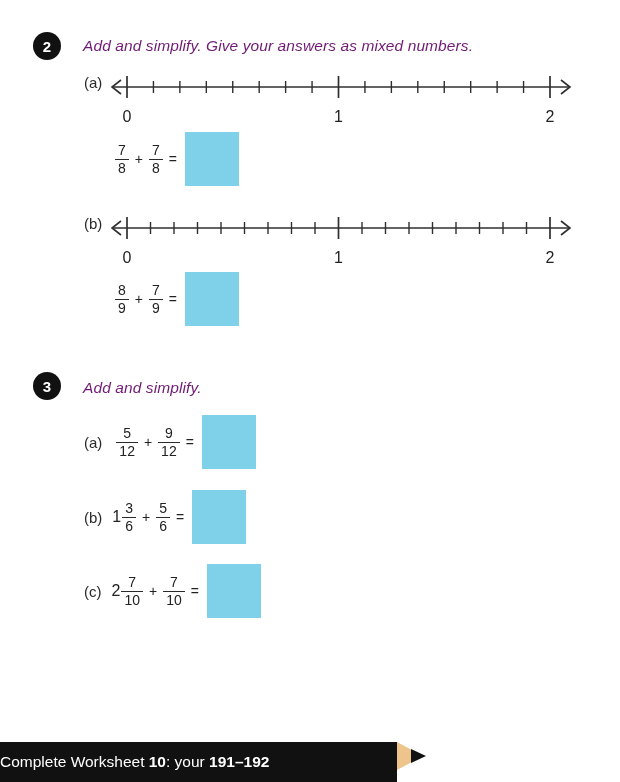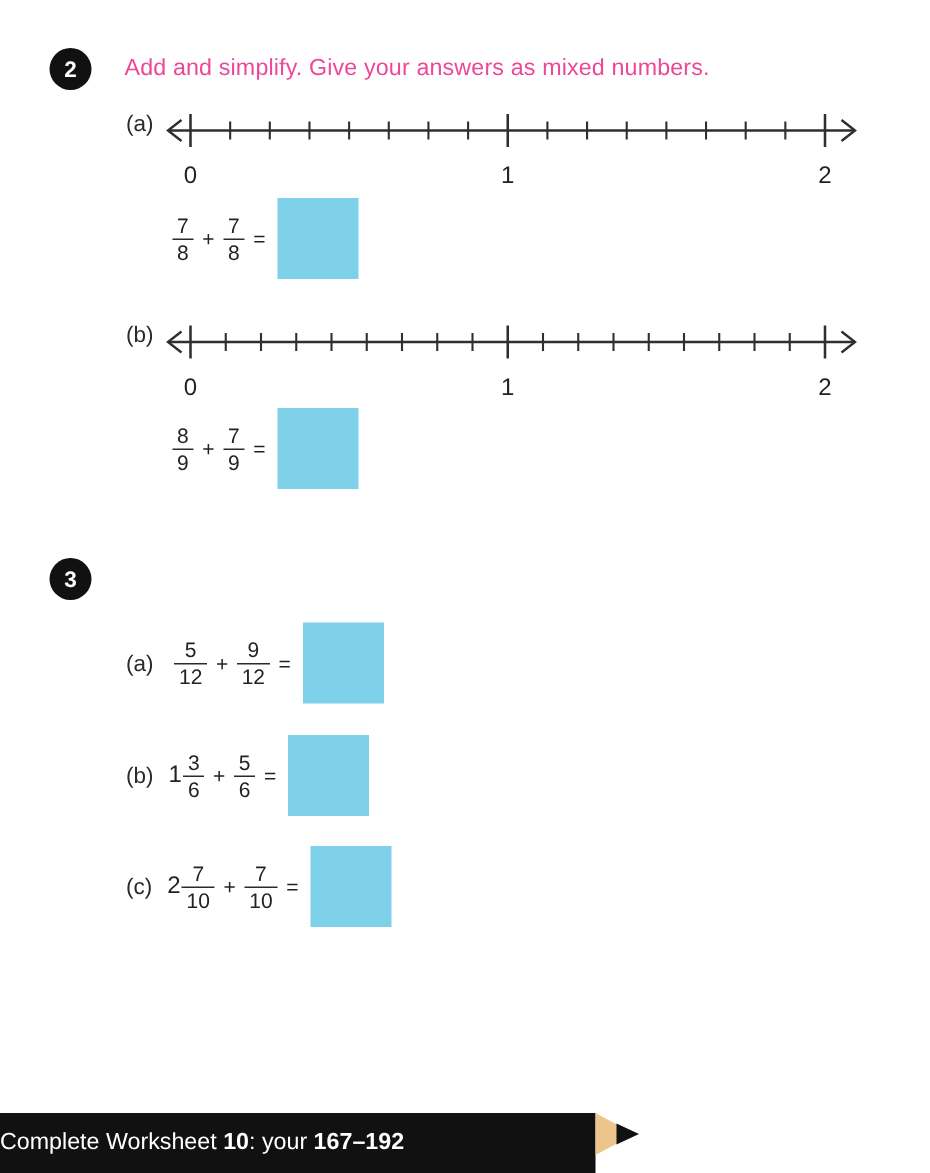--- a/index.html
+++ b/index.html
@@ -13,21 +13,21 @@
   html,body{background:#fff;}
   body{font-family:"Liberation Sans", sans-serif;color:var(--text);}
   .page{position:relative;width:620px;height:782px;background:#ffffff;overflow:hidden;}
 
   
   .qbadge{
     position:absolute;width:28px;height:28px;border-radius:50%;
     background:var(--ink);color:#fff;font-size:15px;font-weight:bold;
     display:flex;align-items:center;justify-content:center;
   }
-  .qprompt{position:absolute;font-size:15.5px;color:#ec4899;letter-spacing:.1px;}
+  .qprompt{position:absolute;font-size:15.5px;color:#701a75;letter-spacing:.1px;font-style:italic;}
 
   .part-label{position:absolute;font-size:15px;color:#2a2a2a;}
 
   .numberline{position:absolute;}
 
   
   .expr-row{
     position:absolute;height:54px;display:flex;align-items:center;
   }
   .frac{display:inline-flex;flex-direction:column;align-items:center;line-height:1.05;margin:0 3px;}
@@ -142,20 +142,21 @@
     <span class="op">+</span>
     <span class="frac">
       <span class="num">7</span>
       <span class="den">9</span>
     </span>
     <span class="op eq">=</span>
     <span class="answer-box"></span>
   </div>
 
   <div class="qbadge" style="left:33px;top:372px;">3</div>
+  <div class="qprompt" style="left:83px;top:379px;">Add and simplify.</div>
 
   <div class="expr-row" style="left:84px;top:415px;">
     <span class="part-label" style="position:static;margin-right:10px;">(a)</span>
     <span class="whole"></span>
     <span class="frac">
       <span class="num">5</span>
       <span class="den">12</span>
     </span>
     <span class="op">+</span>
     <span class="frac">
@@ -195,18 +196,18 @@
       <span class="den">10</span>
     </span>
     <span class="op eq">=</span>
     <span class="answer-box"></span>
   </div>
 
   <div class="footer-bar">
     <span>Complete Worksheet </span>
     <span class="b">10</span>
     <span>: your </span>
-    <span class="b">167–192</span>
+    <span class="b">191–192</span>
   </div>
   <div class="pencil-wood"></div>
   <div class="pencil-tip"></div>
 
 </div>
 
 </body></html>

